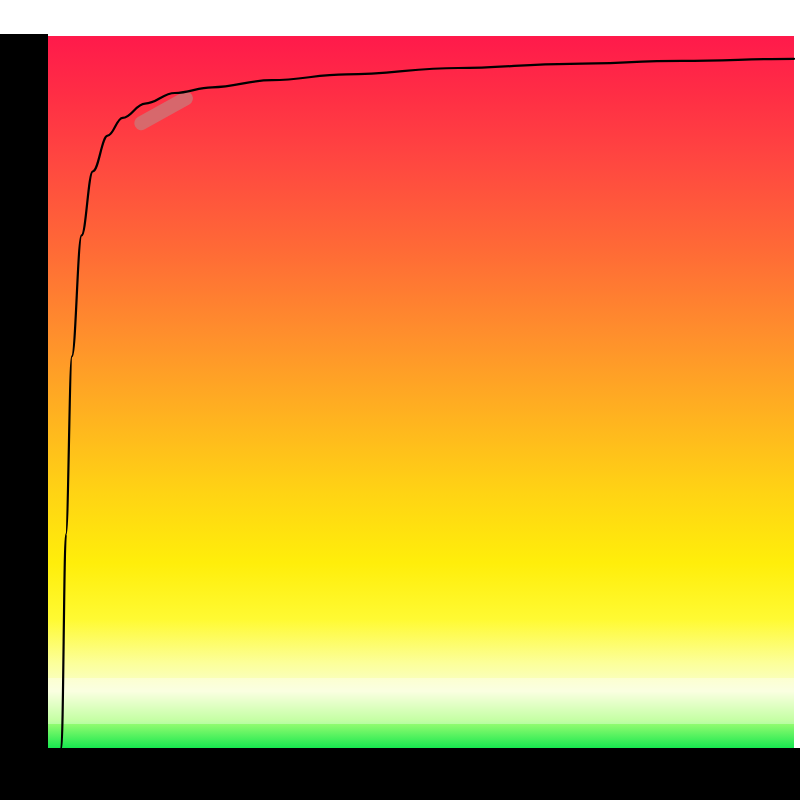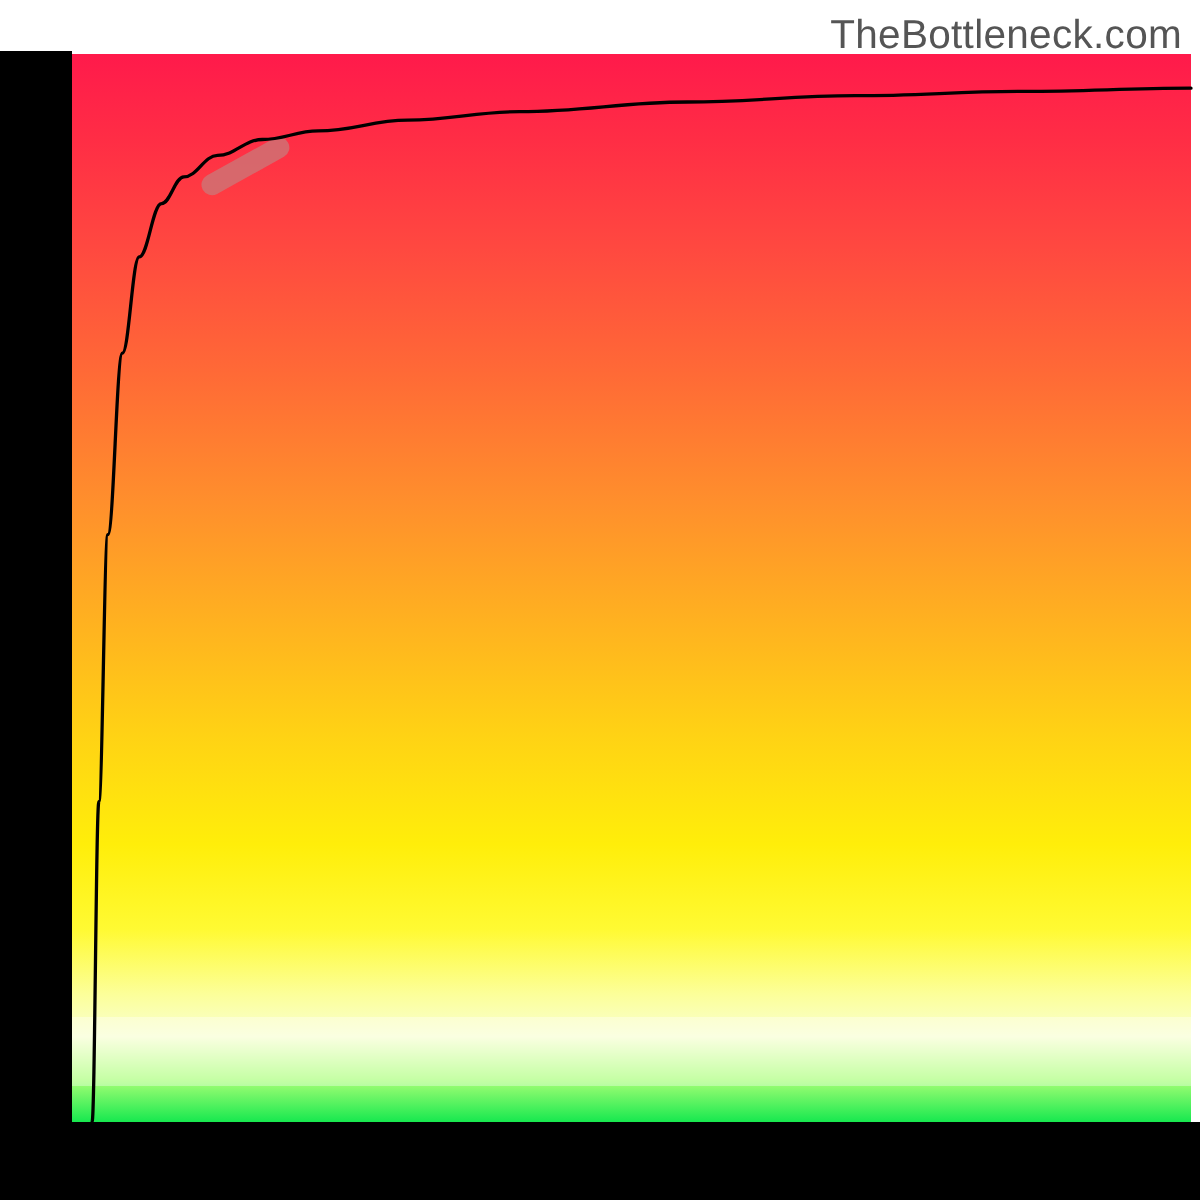--- a/index.html
+++ b/index.html
@@ -113,21 +113,20 @@
 
 <div class="stage">
 
   <div class="plot-area"></div>
 
   <div class="pale-band"></div>
 
   <div class="axis-left"></div>
   <div class="axis-bottom"></div>
 
-  <div class="watermark">TheBottleneck.com</div>
 
   <svg class="curve-layer" viewBox="0 0 800 800">
 
     <g id="capsule-g">
         <rect class="capsule" x="131.1" y="103.8" width="65.0" height="14.0" rx="7.0" ry="7.0" transform="rotate(-29 163.6 110.8)"></rect>
       </g>
 
     <path id="curve" class="curve" d="M 61.4 748.0 C 63.2 748.0, 64.1 534.4, 65.9 534.4 C 68.3 534.4, 69.5 356.4, 71.9 356.4 C 75.8 356.4, 77.7 235.4, 81.6 235.4 C 86.0 235.4, 88.3 171.3, 92.8 171.3 C 98.7 171.3, 101.7 135.7, 107.7 135.7 C 113.6 135.7, 116.6 117.9, 122.6 117.9 C 131.6 117.9, 136.0 103.6, 145.0 103.6 C 156.9 103.6, 162.9 93.0, 174.8 93.0 C 189.7 93.0, 197.2 87.3, 212.1 87.3 C 236.0 87.3, 247.9 80.1, 271.8 80.1 C 301.6 80.1, 316.6 74.4, 346.4 74.4 C 391.2 74.4, 413.5 68.0, 458.3 68.0 C 503.1 68.0, 525.4 63.8, 570.2 63.8 C 615.0 63.8, 637.3 60.9, 682.1 60.9 C 726.9 60.9, 749.2 58.8, 794.0 58.8"></path>
   </svg>
 

